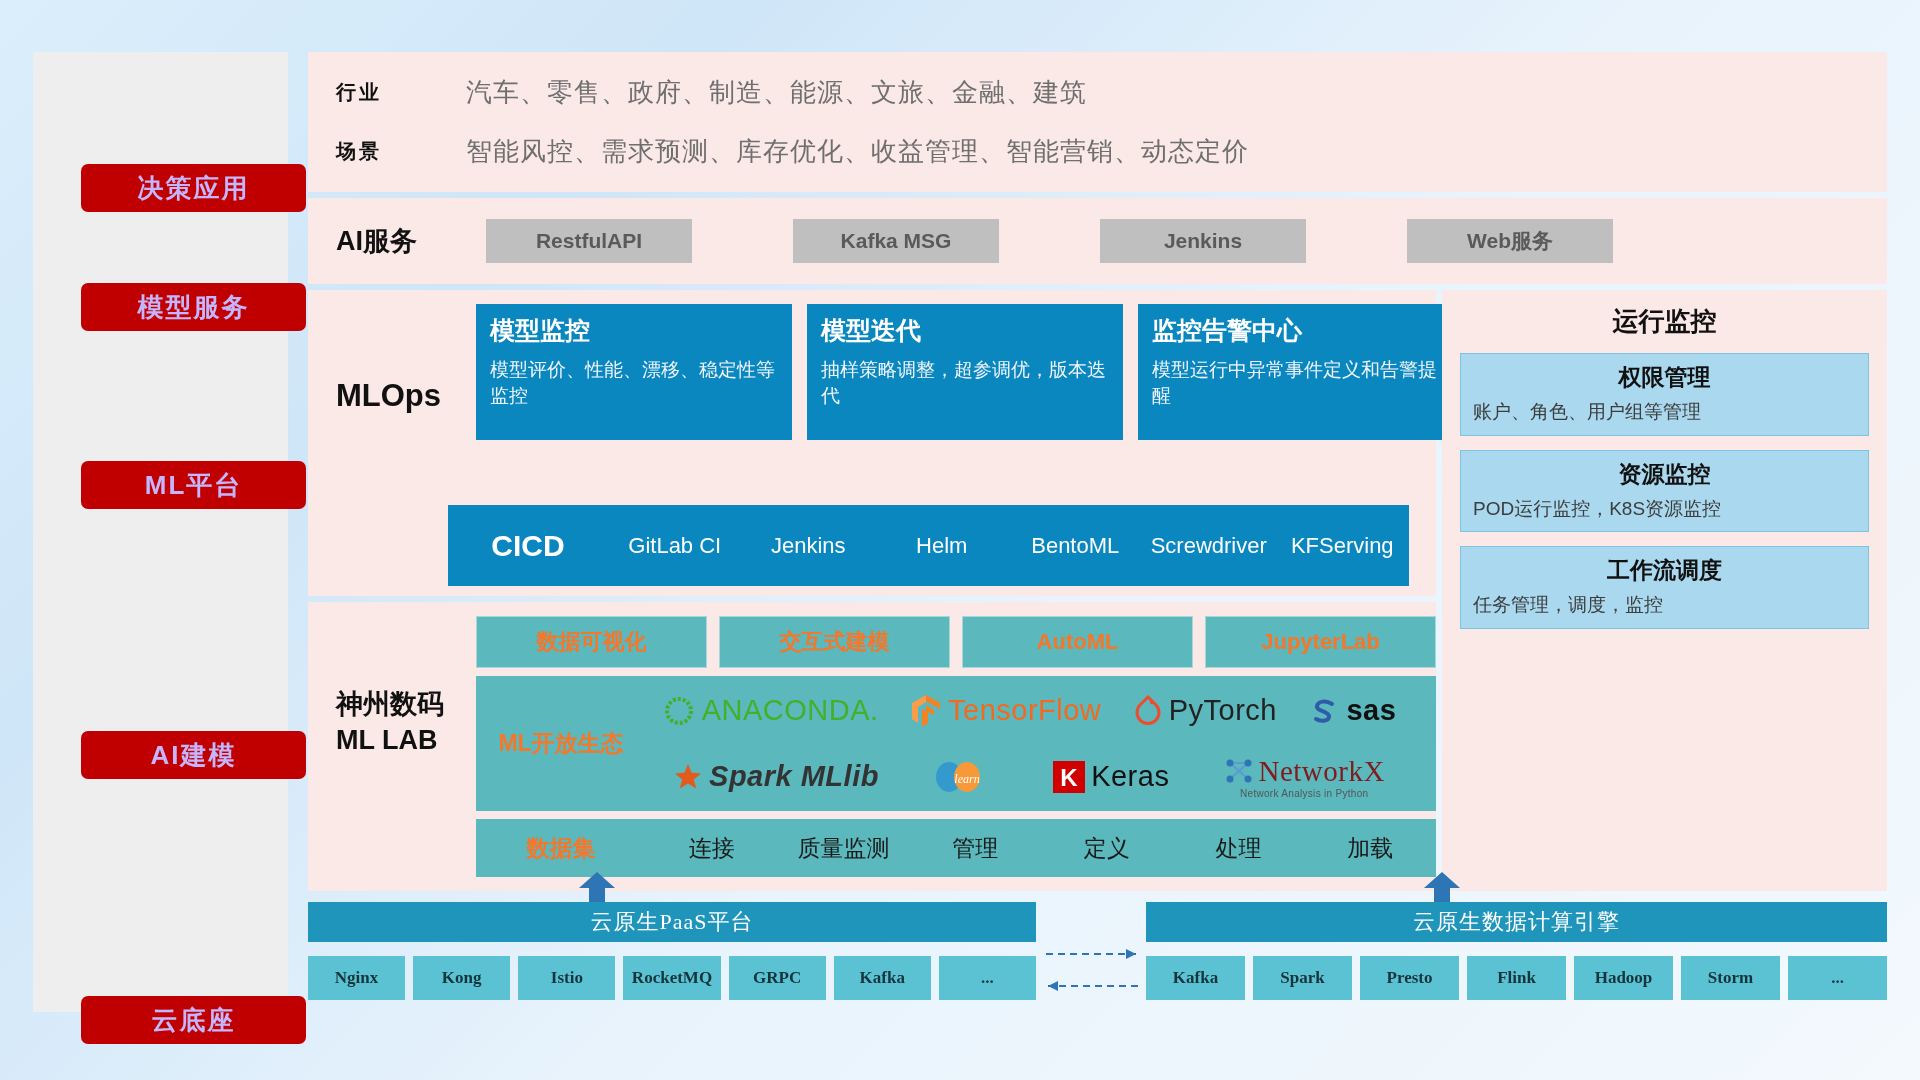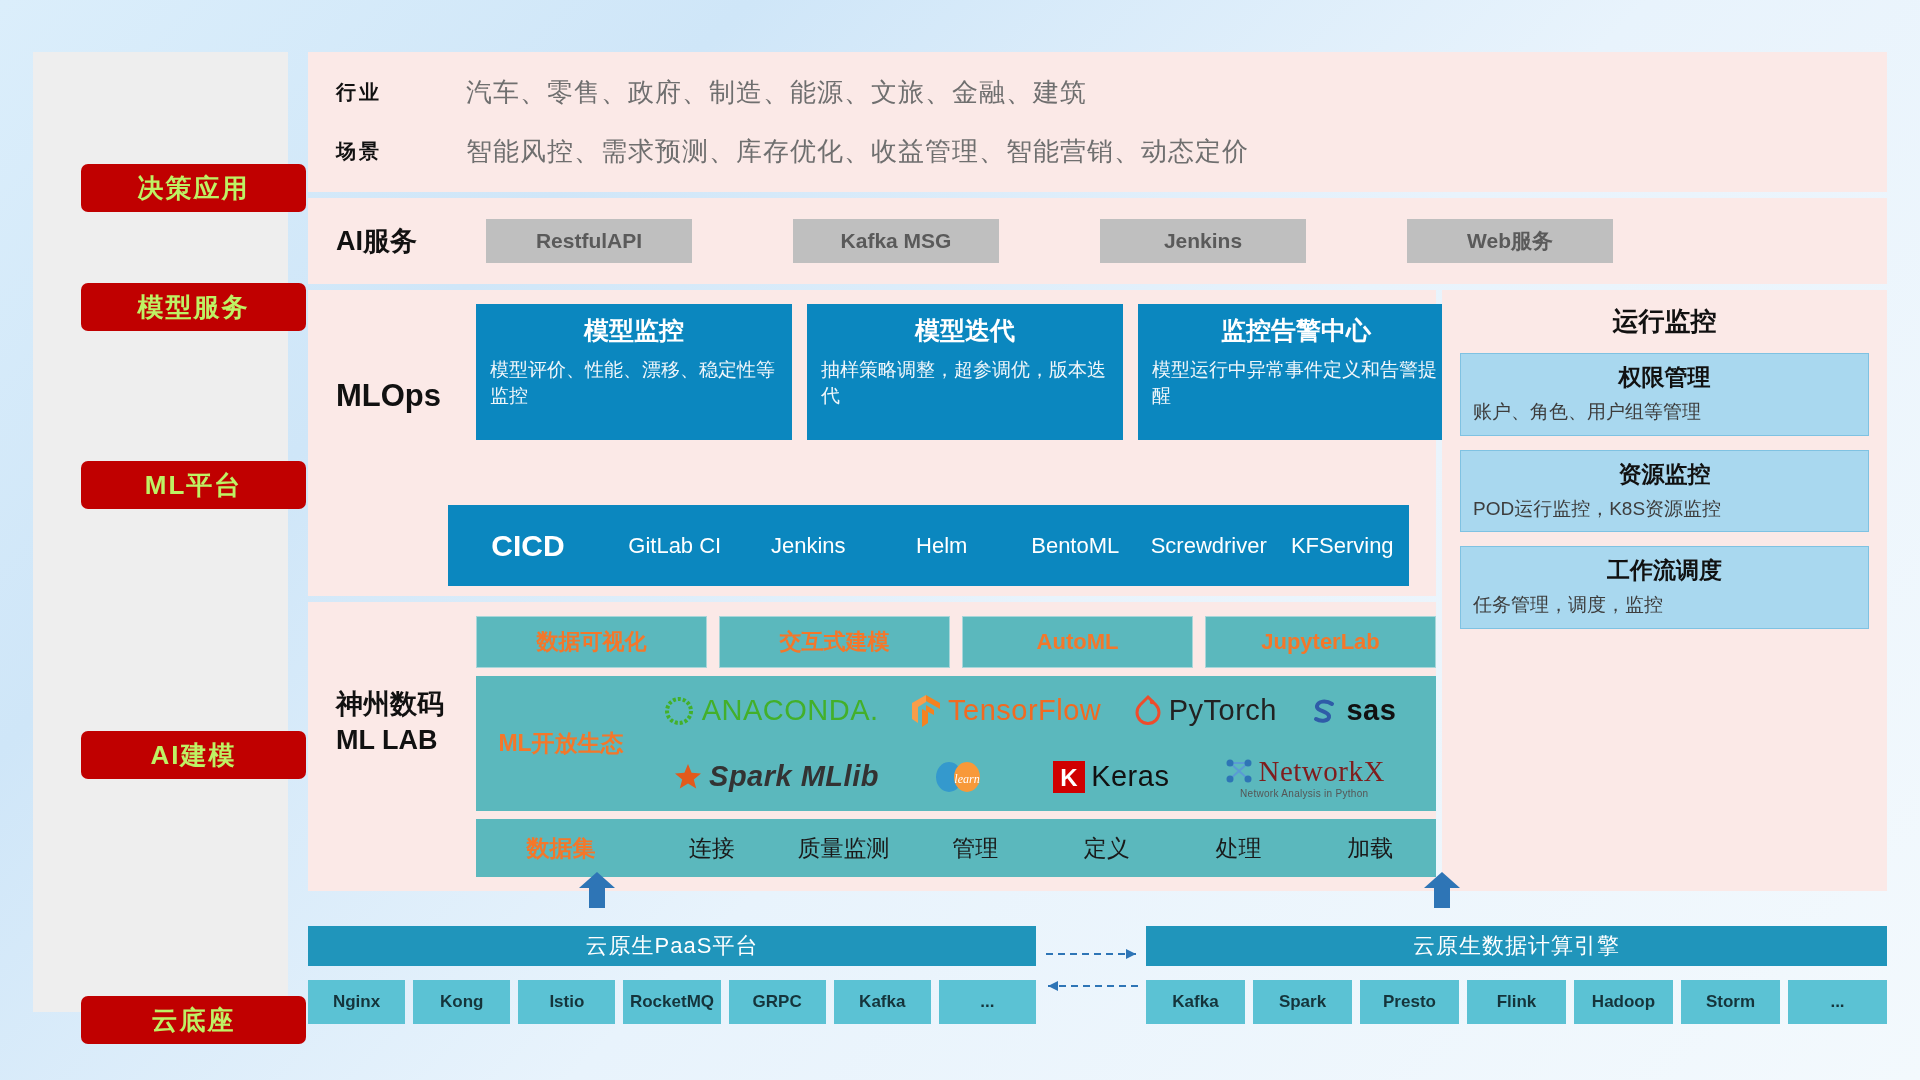--- a/index.html
+++ b/index.html
@@ -13,21 +13,21 @@
   #root { position:absolute; inset:0; }
 
   
   .left-rail {
     position:absolute; left:33px; top:52px; width:255px; height:960px;
     background:#eeeeee;
   }
   .layer-chip {
     position:absolute; left:48px; width:225px; height:48px;
     background:#c00000; border-radius:7px;
-    color:#bef264; font-size:26px; font-weight:bold;
+    color:#c4b5fd; font-size:26px; font-weight:bold;
     display:flex; align-items:center; justify-content:center;
     letter-spacing:2px;
   }
   .chip-1 { top:112px; }
   .chip-2 { top:231px; }
   .chip-3 { top:409px; }
   .chip-4 { top:679px; }
   .chip-5 { top:944px; }
 
   
@@ -64,21 +64,21 @@
   .mid-right { width:445px; background:#fbe9e7; padding:14px 18px 0 18px; }
 
   
   .band-mlops { background:#fbe9e7; height:215px; display:flex; align-items:flex-start; padding:14px 0 0 28px; }
   .mlops-label { font-size:31px; font-weight:bold; color:#111; width:140px; flex:0 0 140px; margin-top:74px; }
   .mlops-cols { display:flex; gap:15px; }
   .mlops-card {
     width:316px; height:136px; background:#0b87bf; color:#fff;
     padding:10px 14px 0 14px;
   }
-  .mlops-card-title { font-size:25px; font-weight:bold; text-align:center; margin-bottom:10px; }
+  .mlops-card-title { font-size:25px; font-weight:bold; margin-bottom:10px; }
   .mlops-card-desc { font-size:19px; line-height:1.38; color:#f0f6fa; }
   .cicd-bar {
     margin-left:140px; width:961px; height:81px; background:#0b87bf;
     display:flex; align-items:center; overflow:hidden;
   }
   .cicd-title { font-size:30px; font-weight:bold; color:#fff; width:160px; flex:0 0 160px; text-align:center; }
   .cicd-items { display:flex; flex:1; }
   .cicd-item {
     flex:1; color:#fff; font-size:22px; text-align:center;
     line-height:1.0; word-break:break-all; padding:0 4px;
@@ -107,21 +107,21 @@
   .data-item { flex:1; text-align:center; color:#1a1a1a; font-size:23px; }
 
   
   .mon-title { font-size:26px; font-weight:bold; color:#111; text-align:center; margin-bottom:14px; }
   .mon-card { background:#a9d8ef; border:1px solid #7fc2e2; padding:8px 12px 10px 12px; margin-bottom:14px; }
   .mon-card-title { font-size:23px; font-weight:bold; color:#111; text-align:center; margin-bottom:6px; }
   .mon-card-desc { font-size:19px; color:#3d3d3d; line-height:1.35; }
 
   
   .cloud { position:absolute; left:308px; top:890px; width:1579px; height:130px; }
-  .cloud-col { position:absolute; top:36px; }
+  .cloud-col { position:absolute; top:12px;font-family:Liberation Serif, serif; }
   .cloud-left { left:0px; width:728px; }
   .cloud-right { left:838px; width:741px; }
   .cloud-bar {
     height:40px; background:#2095bb; color:#fff; font-size:22px;
     display:flex; align-items:center; justify-content:center; letter-spacing:1px;
   }
   .cloud-chips { display:flex; gap:8px; margin-top:14px; }
   .cloud-chip {
     flex:1; height:44px; background:#5bc2d4; color:#15343b;
     font-size:17px; font-weight:bold;

